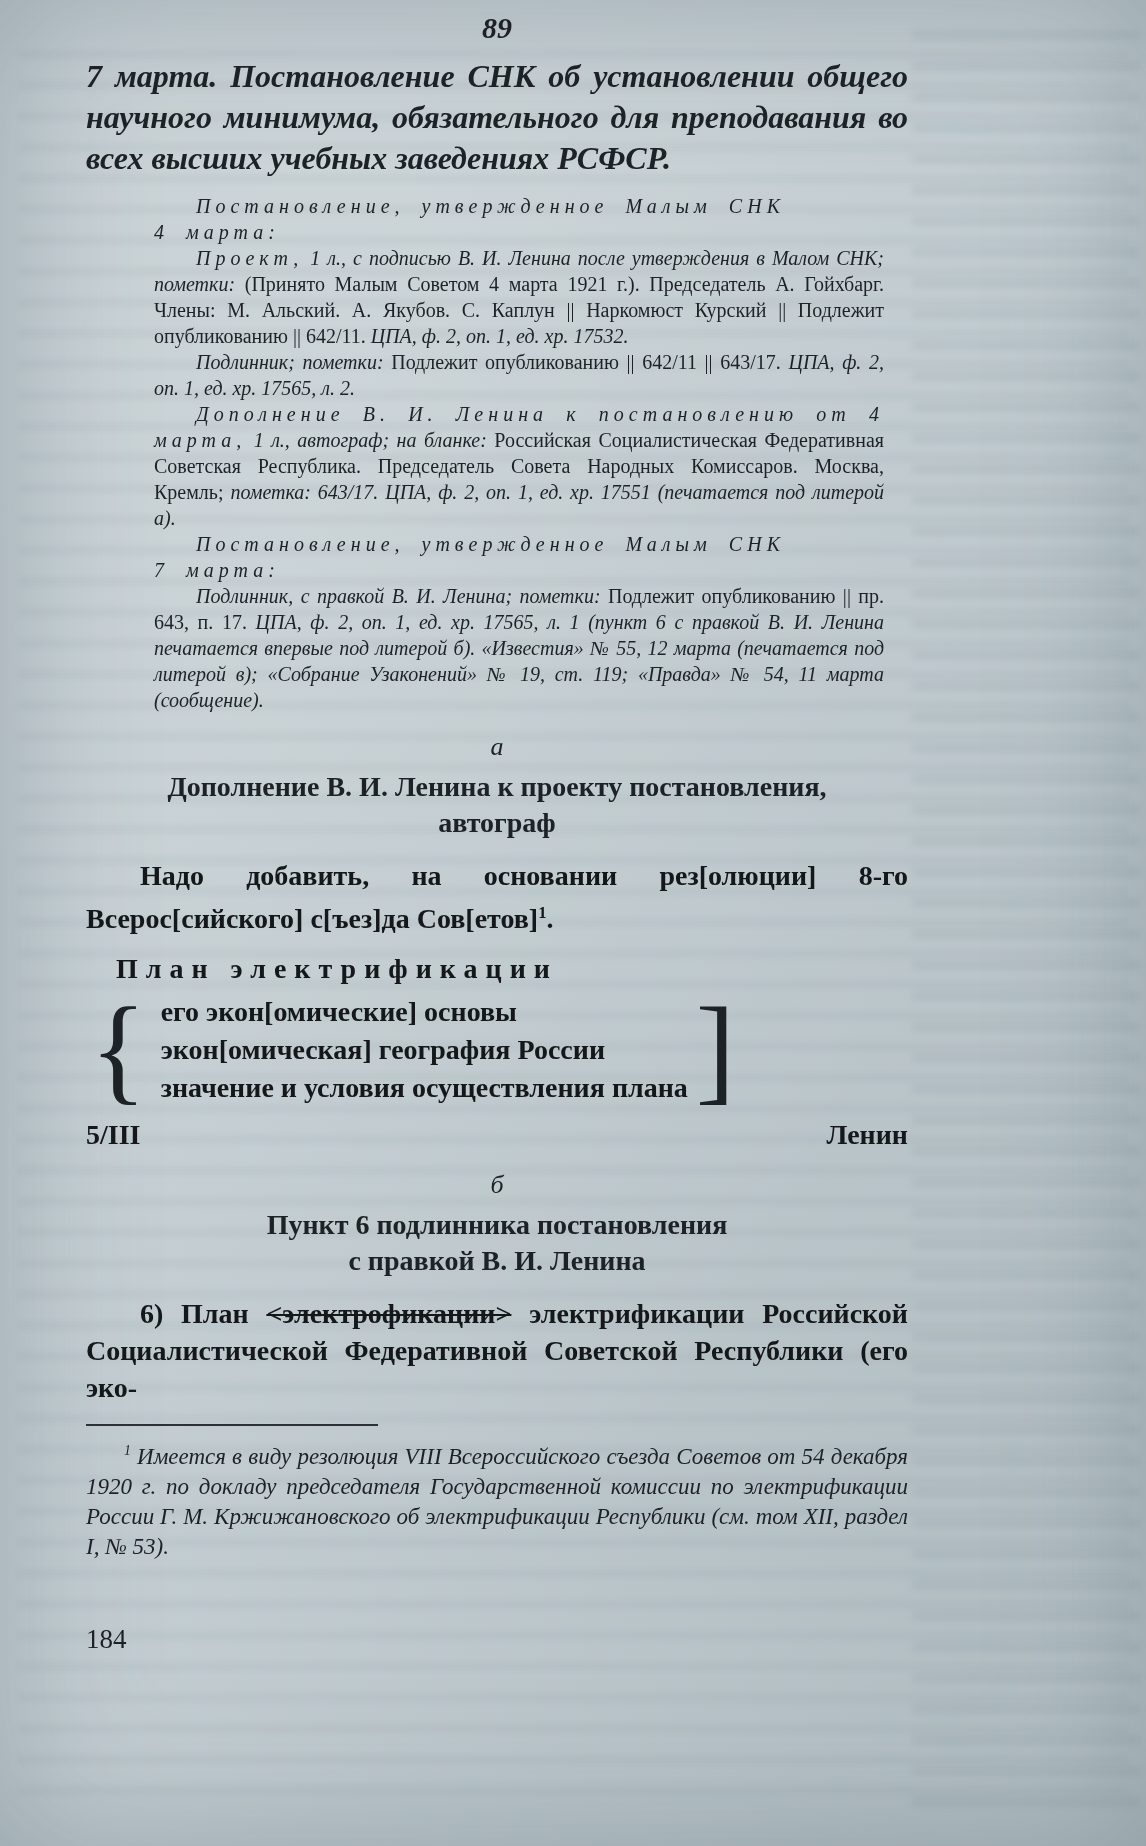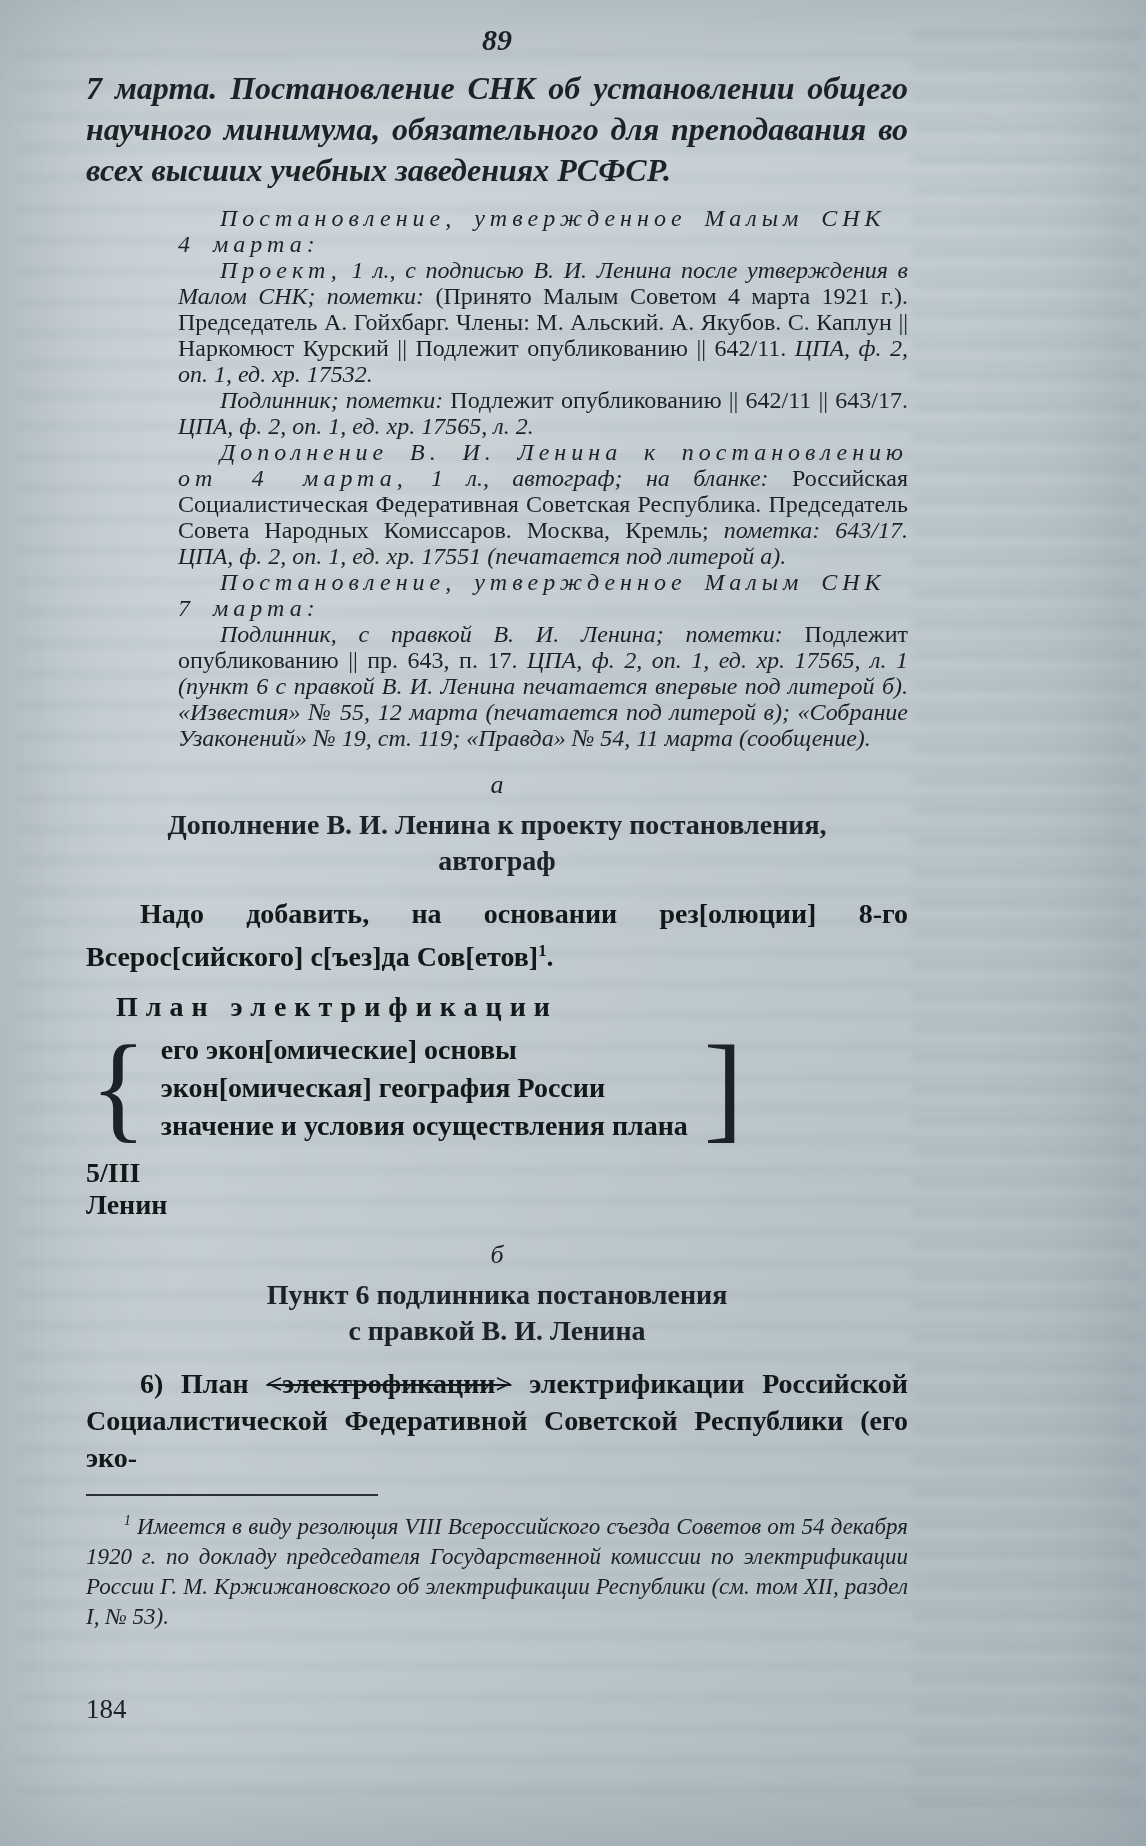--- a/index.html
+++ b/index.html
@@ -21,55 +21,55 @@
   .ghost-right {
     position:absolute; top:30px; right:6px; width:228px; bottom:30px;
     background: repeating-linear-gradient(180deg, rgba(92,112,124,0.18) 0 10px, transparent 10px 31px);
     filter: blur(3px); opacity:.55; pointer-events:none;
   }
   .ghost-full {
     position:absolute; inset:50px 18px;
     background: repeating-linear-gradient(180deg, rgba(92,112,124,0.05) 0 9px, transparent 9px 31px);
     filter: blur(2px); pointer-events:none;
   }
-  .content { position:relative; width:822px; margin-left:86px; padding-top:24px; }
+  .content { position:relative; width:822px; margin-left:86px; padding-top:12px; }
 
   .pagenum-top {
     text-align:center; font-weight:bold; font-style:italic;
     font-size:30px; line-height:32px; margin:0 0 12px;
   }
   .title {
     font-weight:bold; font-style:italic;
     font-size:32px; line-height:41px;
     text-align:justify; margin:0 0 14px;
   }
 
-  .archival { margin-left:92px; width:730px; font-size:24px; line-height:26px; font-style:italic; }
+  .archival { margin-left:68px; width:730px; font-size:20px; line-height:26px; font-style:italic; }
   .arch-p { margin:0; text-align:justify; text-indent:42px; }
   .spaced-head { margin:0; white-space:pre-line; text-indent:42px; letter-spacing:5px; word-spacing:7px; }
   .spaced { letter-spacing:5px; word-spacing:6px; }
   .rm { font-style:normal; }
 
   .marker { text-align:center; font-style:italic; font-size:26px; line-height:28px; margin:20px 0 8px; }
   .subheading {
     text-align:center; font-weight:bold; 
     font-size:28px; line-height:36px; white-space:pre-line; margin:0 0 16px;
   }
   .lenin-bold {
     font-weight:bold; font-size:28px; line-height:37px;
     text-align:justify; text-indent:54px; margin:0 0 16px; color:#15181b;
   }
   sup { font-size:0.6em; }
   .plan-head { font-weight:bold; font-size:28px; letter-spacing:8px; margin:0 0 8px 30px; color:#15181b; }
   .plan-group { display:flex; align-items:center; width:max-content; margin-left:4px; }
   .brace-glyph { font-size:118px; line-height:114px; font-weight:normal; color:#1d2226; }
-  .plan-items { margin:0 16px 0 14px; font-weight:bold; font-size:28px; line-height:38px; color:#15181b; }
+  .plan-items { margin:0 8px 0 14px; font-weight:bold; font-size:28px; line-height:38px; color:#15181b; }
   .date-row {
     display:flex; justify-content:space-between;
-    font-weight:bold; font-size:28px; margin-top:12px; color:#15181b;flex-direction:column;
+    font-weight:bold; font-size:28px; margin-top:12px; color:#15181b;
   }
   .struck { text-decoration:line-through; text-decoration-thickness:2px; }
   .fn-rule { width:292px; border:0; border-top:2px solid #2b3136; margin:18px 0 10px; }
   .footnote {
     font-style:italic; font-size:23px; line-height:30px;
     text-align:justify; text-indent:38px; margin:0;
   }
   .pagenum-bottom { font-size:27px; margin-top:62px; }
 </style>
 </head>

